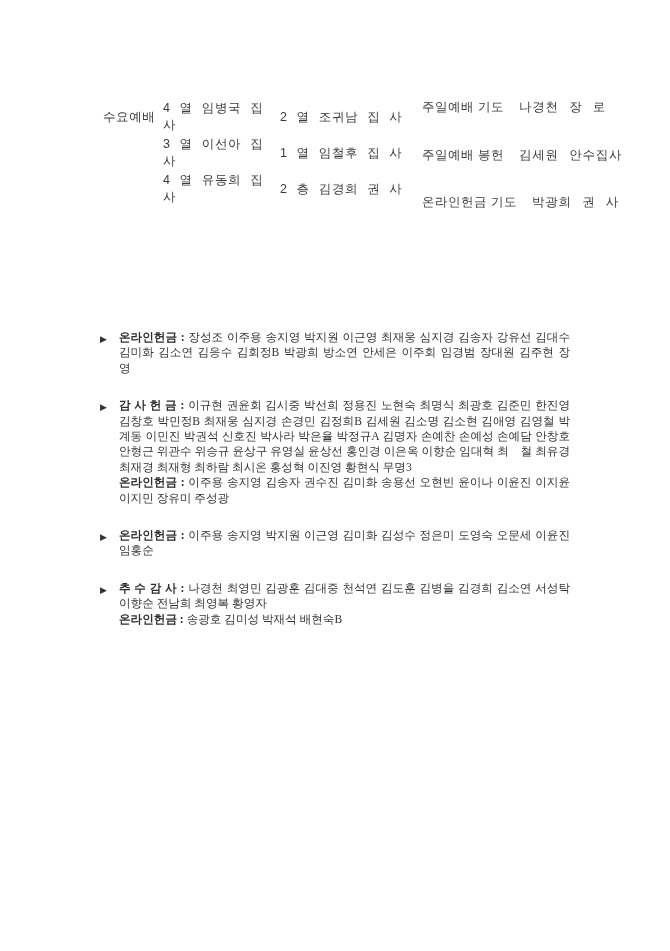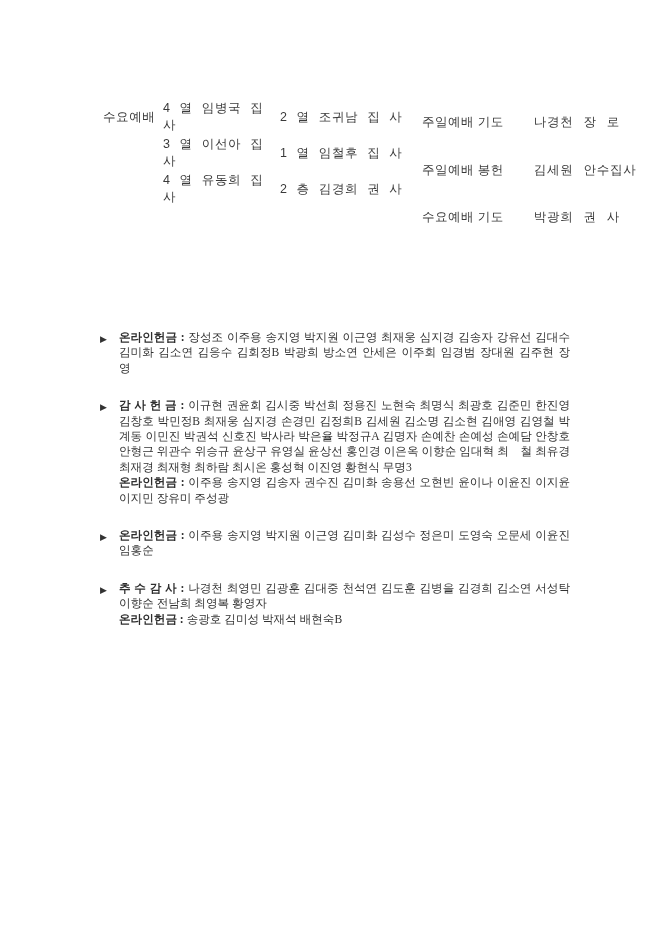--- a/index.html
+++ b/index.html
@@ -17,27 +17,27 @@
     position:absolute; left:103px; top:99px;
     font-family:"Liberation Sans","DejaVu Sans",sans-serif;
     font-size:12.5px; color:#3a3a3a;
   }
   .tl-row { display:flex; height:36px; align-items:center; word-spacing:5px; letter-spacing:0.6px; }
   .tl-label { width:60px; word-spacing:0; }
   .tl-c1 { width:117px; }
 
   
   .topright {
-    position:absolute; left:422px; top:99px;
-    font-family:Liberation Serif, serif;
+    position:absolute; left:422px; top:84px;
+    font-family:Liberation Sans, sans-serif;
     font-size:12.5px; color:#3a3a3a;
   }
   .tr-row { display:flex; height:47.5px; align-items:center; }
   .tr-label { letter-spacing:0.5px; }
-  .tr-name { margin-left:30px; word-spacing:6px; letter-spacing:0.8px; }
+  .tr-name { margin-left:15px; word-spacing:6px; letter-spacing:0.8px; }
 
   
   .bodyblock {
     position:absolute; left:100px; top:330px; width:470px;
     font-size:11.6px; line-height:15.4px;
     text-align:justify; color:#333333;
   }
   .section { position:relative; padding-left:19px; margin-bottom:22px; }
   .section:last-child { margin-bottom:0; }
   .bullet {
@@ -74,21 +74,21 @@
   <div class="topright">
     <div class="tr-row">
       <span class="tr-label">주일예배 기도</span>
       <span class="tr-name">나경천 장 로</span>
     </div>
     <div class="tr-row">
       <span class="tr-label">주일예배 봉헌</span>
       <span class="tr-name">김세원 안수집사</span>
     </div>
     <div class="tr-row">
-      <span class="tr-label">수요예배 기도</span>
+      <span class="tr-label">온라인헌금 기도</span>
       <span class="tr-name">박광희 권 사</span>
     </div>
   </div>
 
   <div class="bodyblock">
 
     <div class="section">
       <span class="bullet">▶</span>
       <p><span class="online-label">온라인헌금 :</span> <span>장성조 이주용 송지영 박지원 이근영 최재웅 심지경 김송자 강유선 김대수 김미화 김소연 김응수 김회정B 박광희 방소연 안세은 이주회 임경범 장대원 김주현 장　영</span></p>
     </div>

